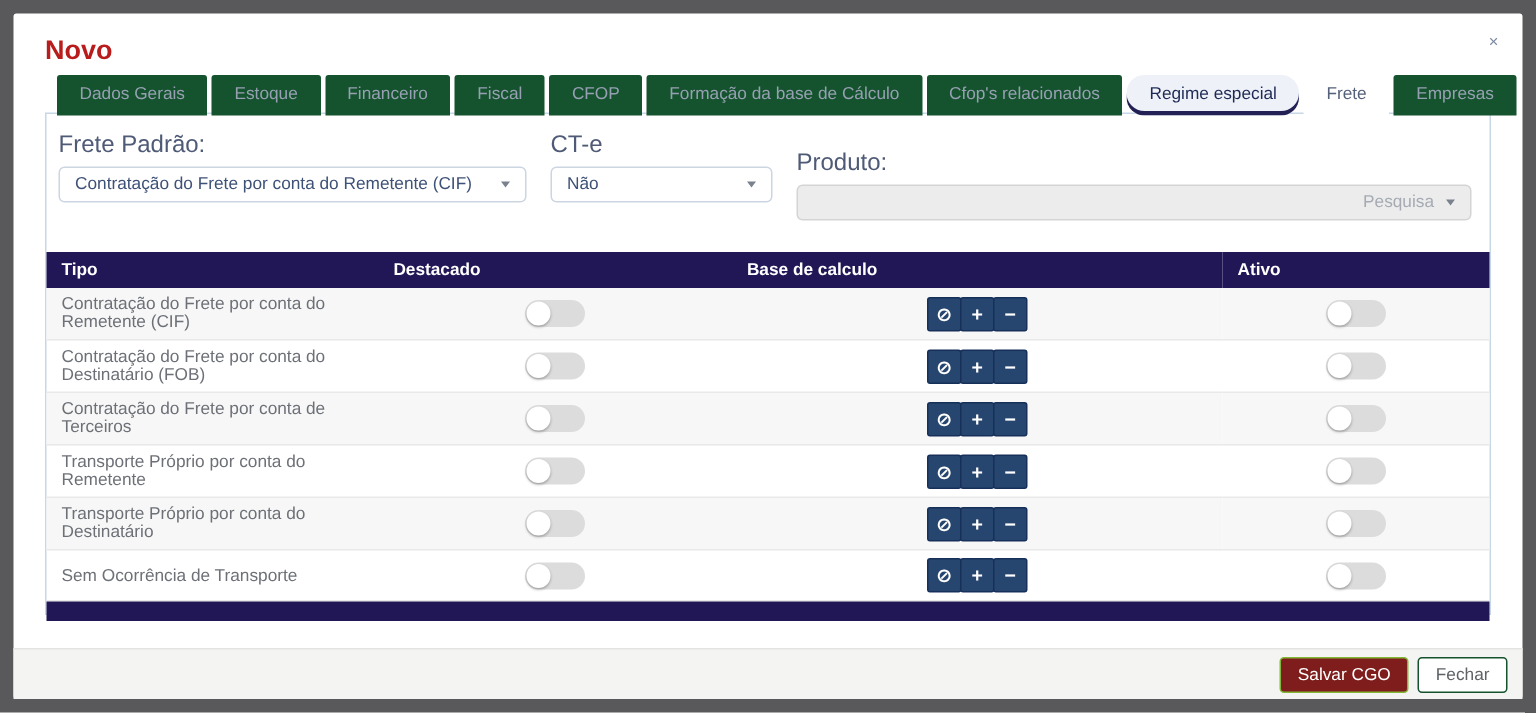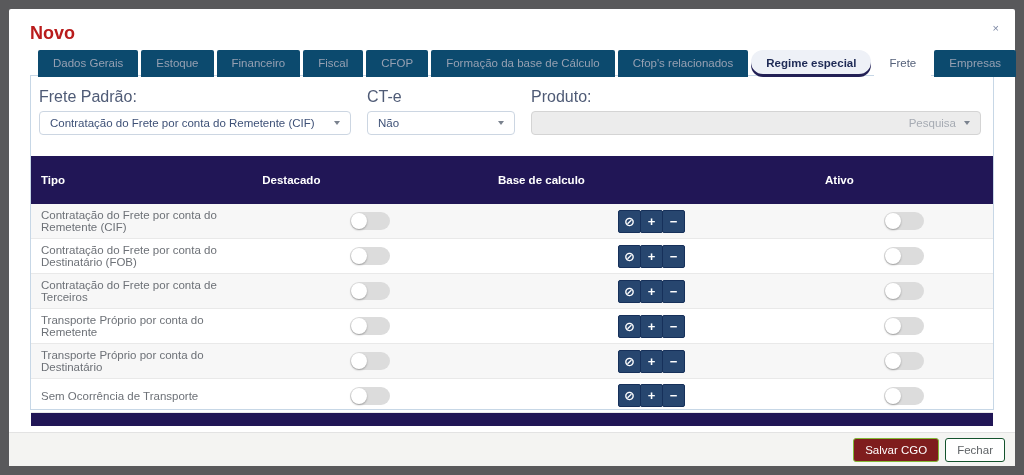--- a/index.html
+++ b/index.html
@@ -5,37 +5,37 @@
   * { margin:0; padding:0; box-sizing:border-box; }
   html,body { width:1024px; height:475px; font-family:"Liberation Sans","DejaVu Sans",sans-serif; }
   body { background:#59595b; position:relative; overflow:hidden; }
 
   .modal { position:absolute; left:9px; top:9px; right:9px; bottom:9px; background:#fff; border-radius:2px; }
 
   .modal-title { position:absolute; top:14px; left:21px; font-size:18px; font-weight:700; color:#b91c1c; }
   .close-x { position:absolute; top:14px; right:16px; font-size:11px; color:#7c87a3; cursor:pointer; line-height:1; }
 
   .tabs { position:absolute; top:41px; left:21px; right:21px; display:flex; align-items:flex-end; gap:3px; padding-left:8px; z-index:2; }
-  .tab { font-size:11.5px; padding:7px 15px 8px; background:#0c4a6e; color:#96a0b2; border-radius:2px 2px 0 0; cursor:pointer; white-space:nowrap; }
-  .tab.highlight { background:#eef1f7; color:#1e2a55; font-weight:700; box-shadow:inset 0 -3px 0 #232055;border-radius:12px; }
+  .tab { font-size:11.5px; padding:7px 15px 8px; background:#14532d; color:#96a0b2; border-radius:2px 2px 0 0; cursor:pointer; white-space:nowrap; }
+  .tab.highlight { background:#eef1f7; color:#1e2a55; font-weight:400; box-shadow:inset 0 -3px 0 #232055;border-radius:12px; }
   .tab.active { background:#ffffff; color:#55617a; }
 
   .panel { position:absolute; top:66px; left:21px; right:21px; height:335px; border:1px solid #c7d7e6; background:#fff; }
 
   .fields { display:flex; padding:12px 12px 0 8px; }
   .field label { display:block; font-size:16px; color:#4f5b76; margin-bottom:5px; }
   .select { height:24px; border:1px solid #ccd6e2; border-radius:4px; background:#fff; display:flex; align-items:center; justify-content:space-between; padding:0 10px; font-size:11.5px; color:#3e5177; cursor:pointer; }
   .select.disabled { background:#ececec; border-color:#d4d4d4; color:#a6abb3; cursor:default;justify-content:flex-end; }
   .caret { width:0; height:0; border-left:3px solid transparent; border-right:3px solid transparent; border-top:4px solid #7a828e; margin-left:8px; flex:0 0 auto; }
   .f1 { width:312px; }
   .f2 { width:148px; margin-left:16px; }
-  .f3 { flex:1; margin-left:16px; }
+  .f3 { flex:1; margin-left:16px;margin-top:12px; }
 
   table { width:100%; border-collapse:collapse; table-layout:fixed; margin-top:21px; font-size:11.5px; }
-  thead th { background:#211656; color:#fff; font-weight:700; text-align:left; padding:18px 10px; }
+  thead th { background:#211656; color:#fff; font-weight:700; text-align:left; padding:6px 10px; }
   tbody td { padding:5px 10px; color:#6d7177; border-bottom:1px solid #e9e9e9; height:32px; vertical-align:middle; }
   tbody tr:nth-child(odd) { background:#f7f7f7; }
   td:nth-child(2), td:nth-child(3), td:nth-child(4) { text-align:center; }
 
   .toggle { width:40px; height:18px; background:#dcdcdc; border-radius:9px; display:inline-block; position:relative; vertical-align:middle; cursor:pointer; }
   .toggle .knob { position:absolute; left:1px; top:1px; width:16px; height:16px; background:#fff; border-radius:50%; box-shadow:0 1px 2px rgba(0,0,0,.3); }
 
   .btn-group { display:inline-flex; vertical-align:middle; }
   .icon-btn { width:23px; height:23px; background:#27466f; border:1px solid #16305a; color:#fff; display:flex; align-items:center; justify-content:center; font-size:13px; font-weight:700; margin-left:-1px; border-radius:2px; cursor:pointer; line-height:1; }
   .icon-btn:first-child { margin-left:0; }

